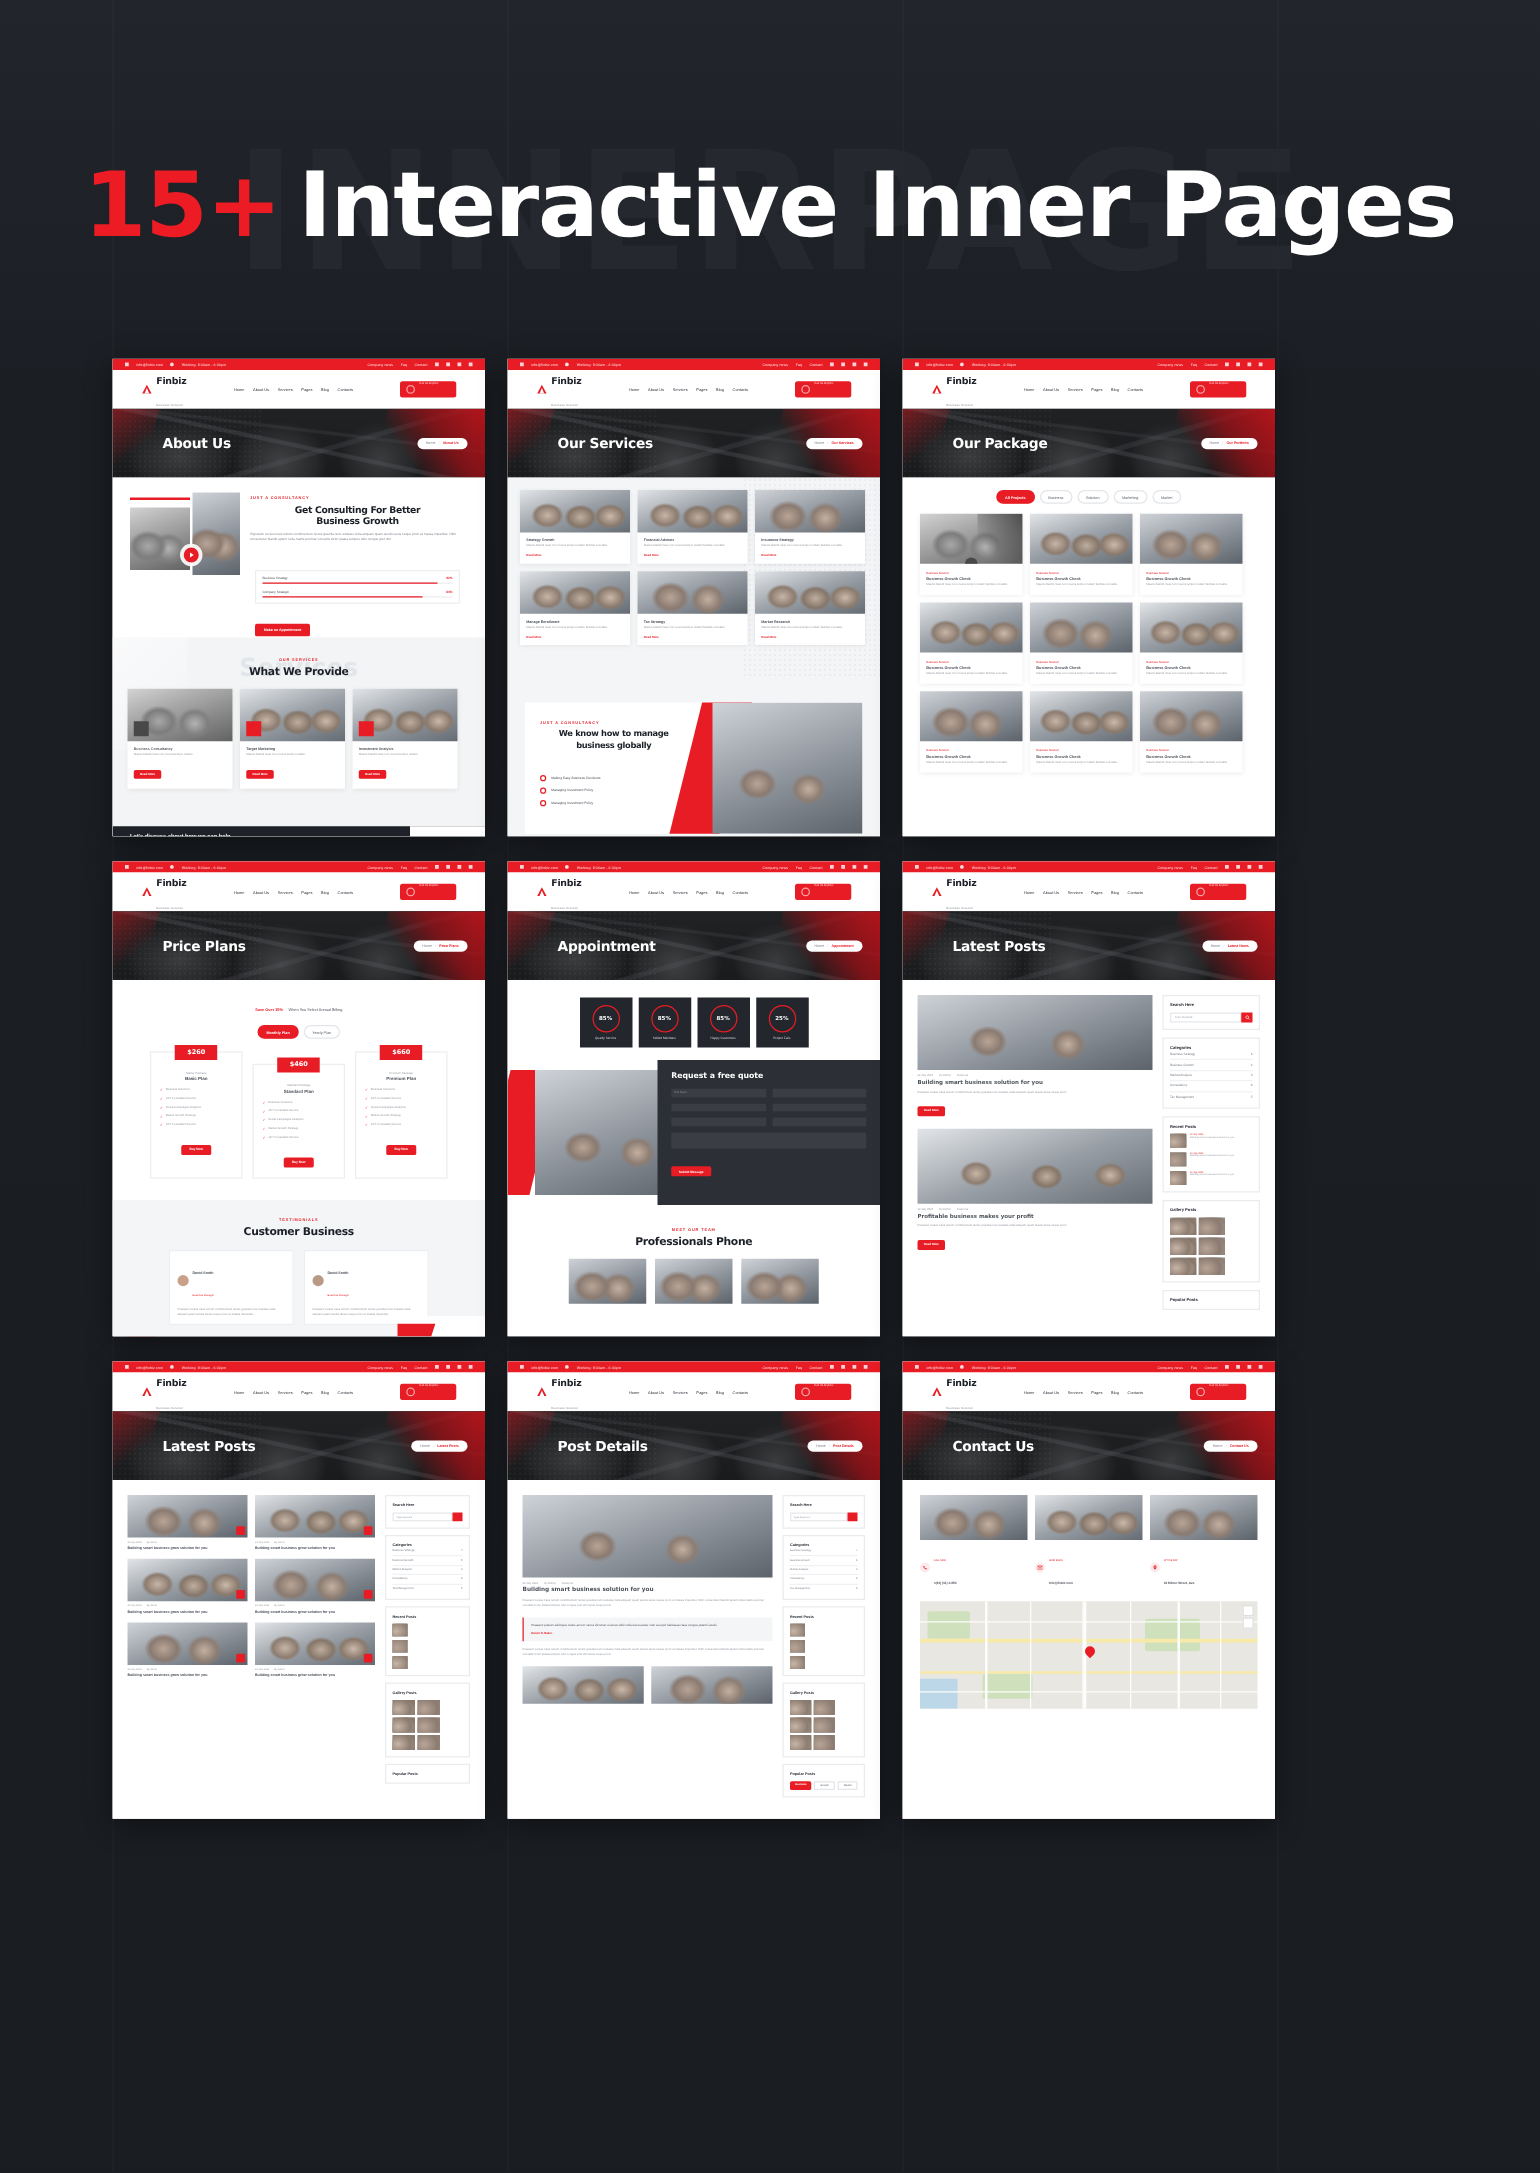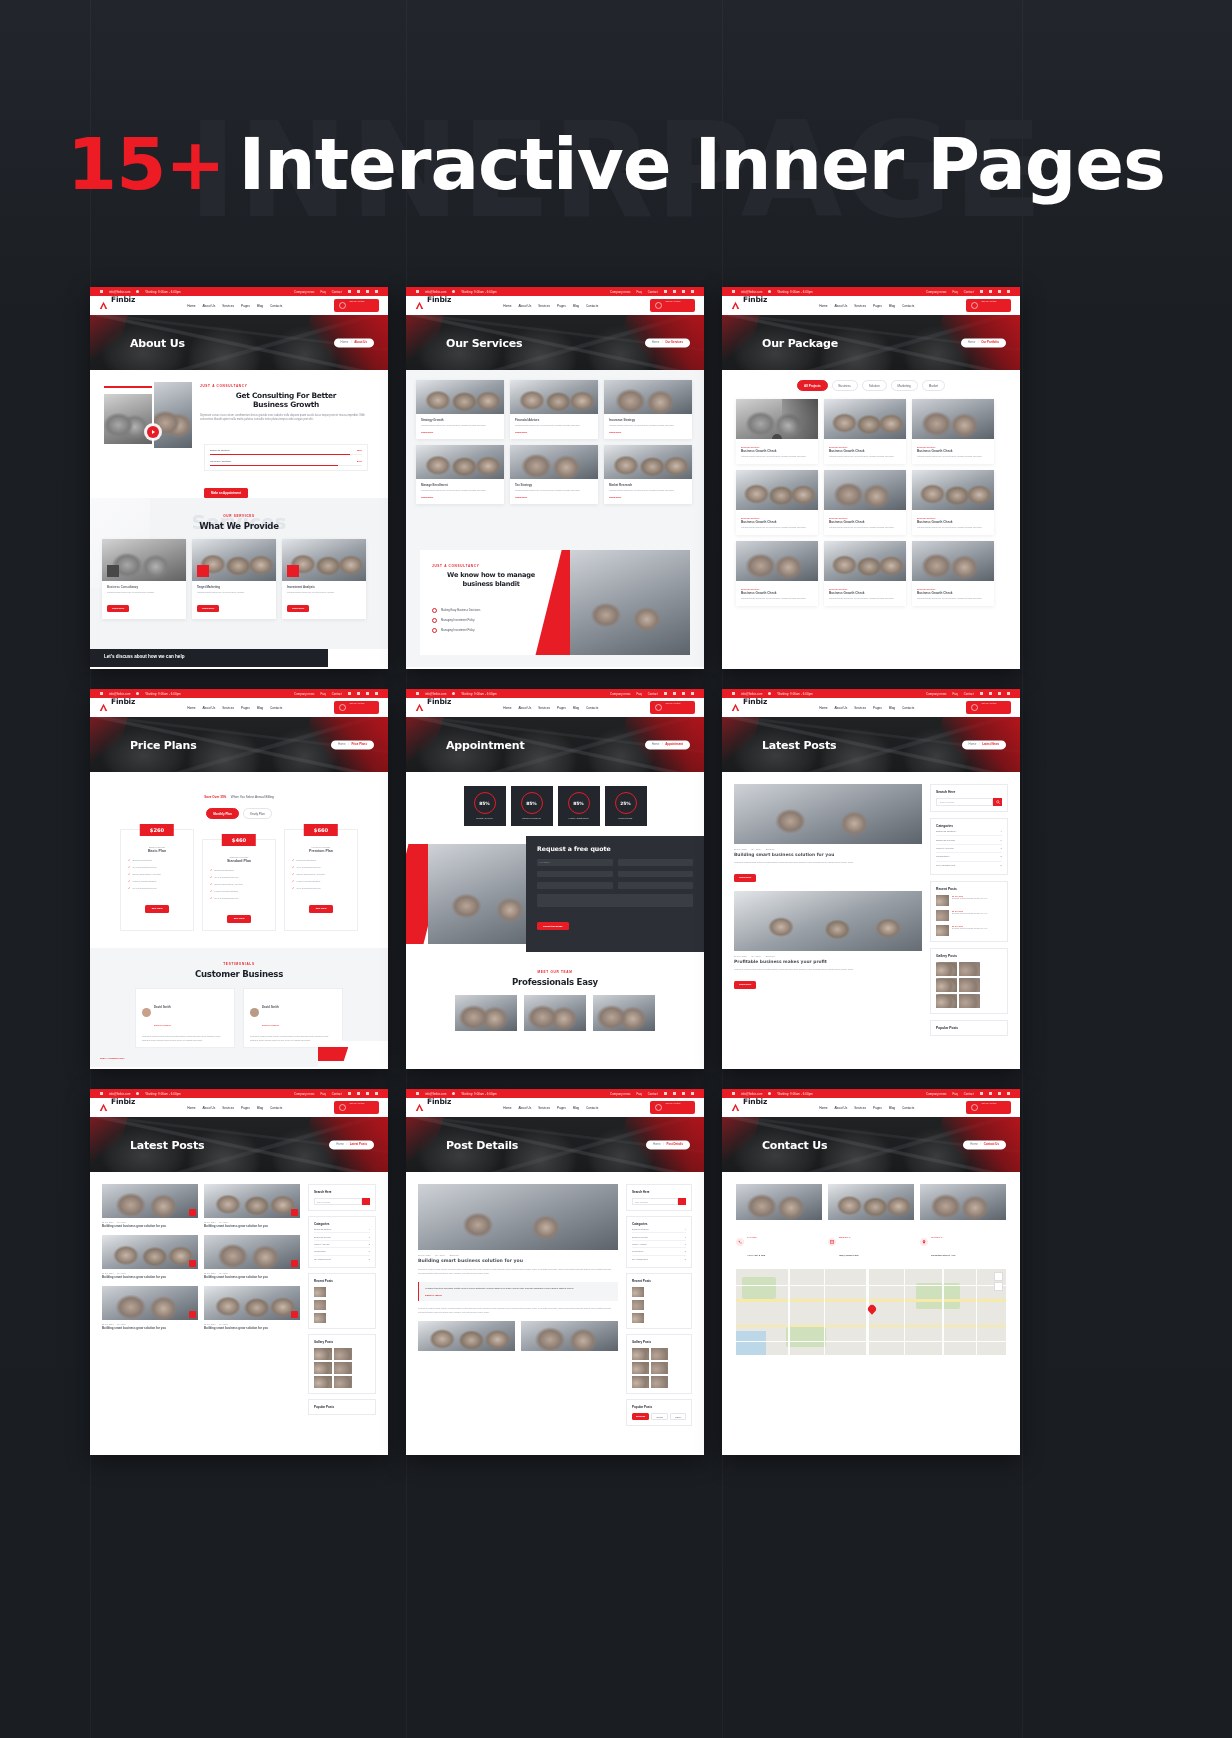--- a/index.html
+++ b/index.html
@@ -49,22 +49,22 @@
   .card.h-short  { height: 366px; }
 
   
   .topbar { height: 9px; background: #e81c24; display: flex; align-items: center;
     justify-content: space-between; padding: 0 10px; }
   .tb-left, .tb-right { display: flex; align-items: center; gap: 6px; }
   .tb-txt { font-size: 2.8px; color: #ffe9ea; white-space: nowrap; letter-spacing: .1px;}
   .tb-ic { width: 3px; height: 3px; border-radius: 50%; background: #fff; opacity: .85; display:inline-block;}
   .tb-sq { width: 3px; height: 3px; background: #fff; opacity: .8; display:inline-block;}
 
-  .navbar { height: 19px; background: #fff; display: flex; align-items: center;
-    padding: 0 9px; justify-content: space-between; }
+  .navbar { height: 31px; background: #fff; display: flex; align-items: center;
+    padding: 0 23px; justify-content: space-between; }
   .brand { display: flex; align-items: center; gap: 3px; }
   .brand .mark { width: 9px; height: 9px; position: relative; }
   .brand .mark svg { display: block; }
   .brand .bname { font-size: 7.5px; font-weight: bold; color: #1b1f27;
     line-height: 1; font-family: "DejaVu Sans", sans-serif; letter-spacing: -.2px;}
   .brand .bsub { font-size: 2.3px; color: #8a8f99; line-height: 1; letter-spacing: .2px; }
   .nav { display: flex; gap: 7px; align-items: center; }
   .nav span { font-size: 3.1px; color: #2a2f38; white-space: nowrap; }
   .callbtn { background: #e81c24; border-radius: 2px; height: 13px;
     display: flex; align-items: center; gap: 3px; padding: 0 5px; }
@@ -458,21 +458,21 @@
             </div>
           </div>
 
           <div class="abs" style="left:14px;right:14px;top:180px;height:105px;background:#fff;overflow:hidden">
             <div class="abs" style="left:0;top:0;width:150px;height:105px;background:#fff"></div>
             <div class="abs" style="left:128px;top:-10px;width:40px;height:130px;background:#e81c24;transform:skewX(-14deg)"></div>
             <div class="imgph people abs" style="left:150px;top:0;width:120px;height:105px"></div>
             <div class="abs" style="left:12px;top:14px;width:118px">
               <div class="lbl left">JUST A CONSULTANCY</div>
               <div class="h2 left" style="margin-top:3px;font-size:6.6px;line-height:1.3;white-space:pre-line">We know how to manage
-business blandit</div>
+business globally</div>
             </div>
             <div class="abs" style="left:12px;top:58px">
               <div class="flex" style="align-items:center;gap:4px;margin-bottom:5px">
                 <span style="width:5px;height:5px;border-radius:50%;border:1px solid #e81c24;display:inline-block"></span>
                 <span class="tiny2" style="font-size:2.7px">Making Easy Business Decisions</span>
               </div>
               <div class="flex" style="align-items:center;gap:4px;margin-bottom:5px">
                 <span style="width:5px;height:5px;border-radius:50%;border:1px solid #e81c24;display:inline-block"></span>
                 <span class="tiny2" style="font-size:2.7px">Managing Investment Policy</span>
               </div>
@@ -963,21 +963,21 @@
                 </div>
             </div>
             <div style="margin-top:5px">
                 <div class="fldbox" style="height:13px"></div>
               </div>
             <div style="margin-top:6px"><span class="redbtn" style="font-size:2.5px;padding:2.6px 6px">Submit Message</span></div>
           </div>
 
           <div class="abs" style="left:0;right:0;top:188px;bottom:0;text-align:center">
             <div class="lbl" style="padding-top:10px">MEET OUR TEAM</div>
-            <div class="h2" style="margin-top:3px">Professionals Easy</div>
+            <div class="h2" style="margin-top:3px">Professionals Phone</div>
             <div class="flex" style="gap:7px;justify-content:center;margin-top:8px">
               <div class="imgph people" style="width:62px;height:36px"></div>
               <div class="imgph people" style="width:62px;height:36px"></div>
               <div class="imgph people" style="width:62px;height:36px"></div>
             </div>
           </div>
         </div>
       </div>
 
       <div class="card h-mid">

